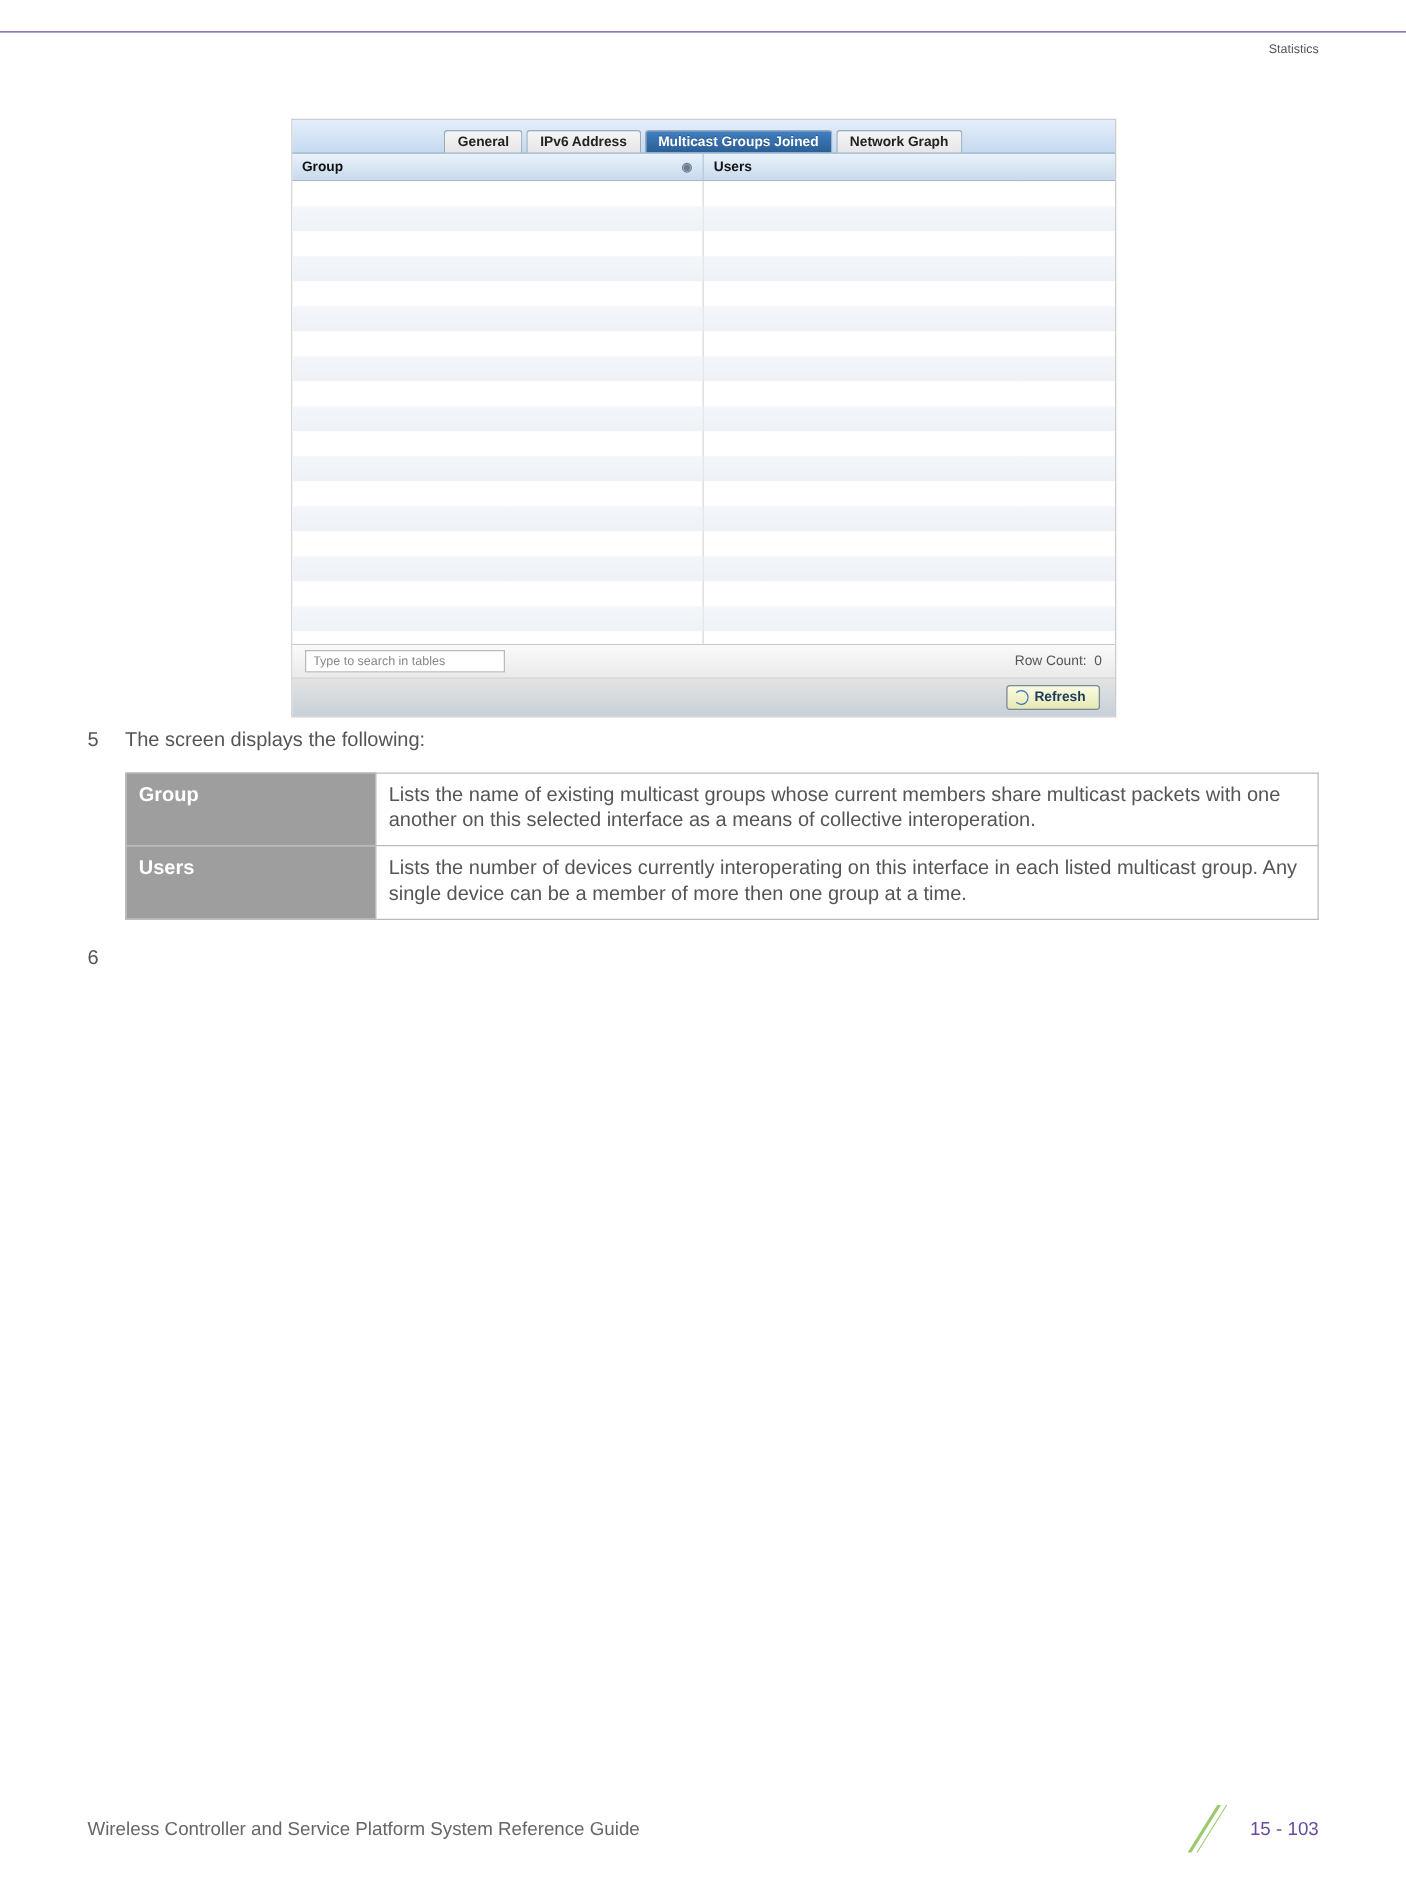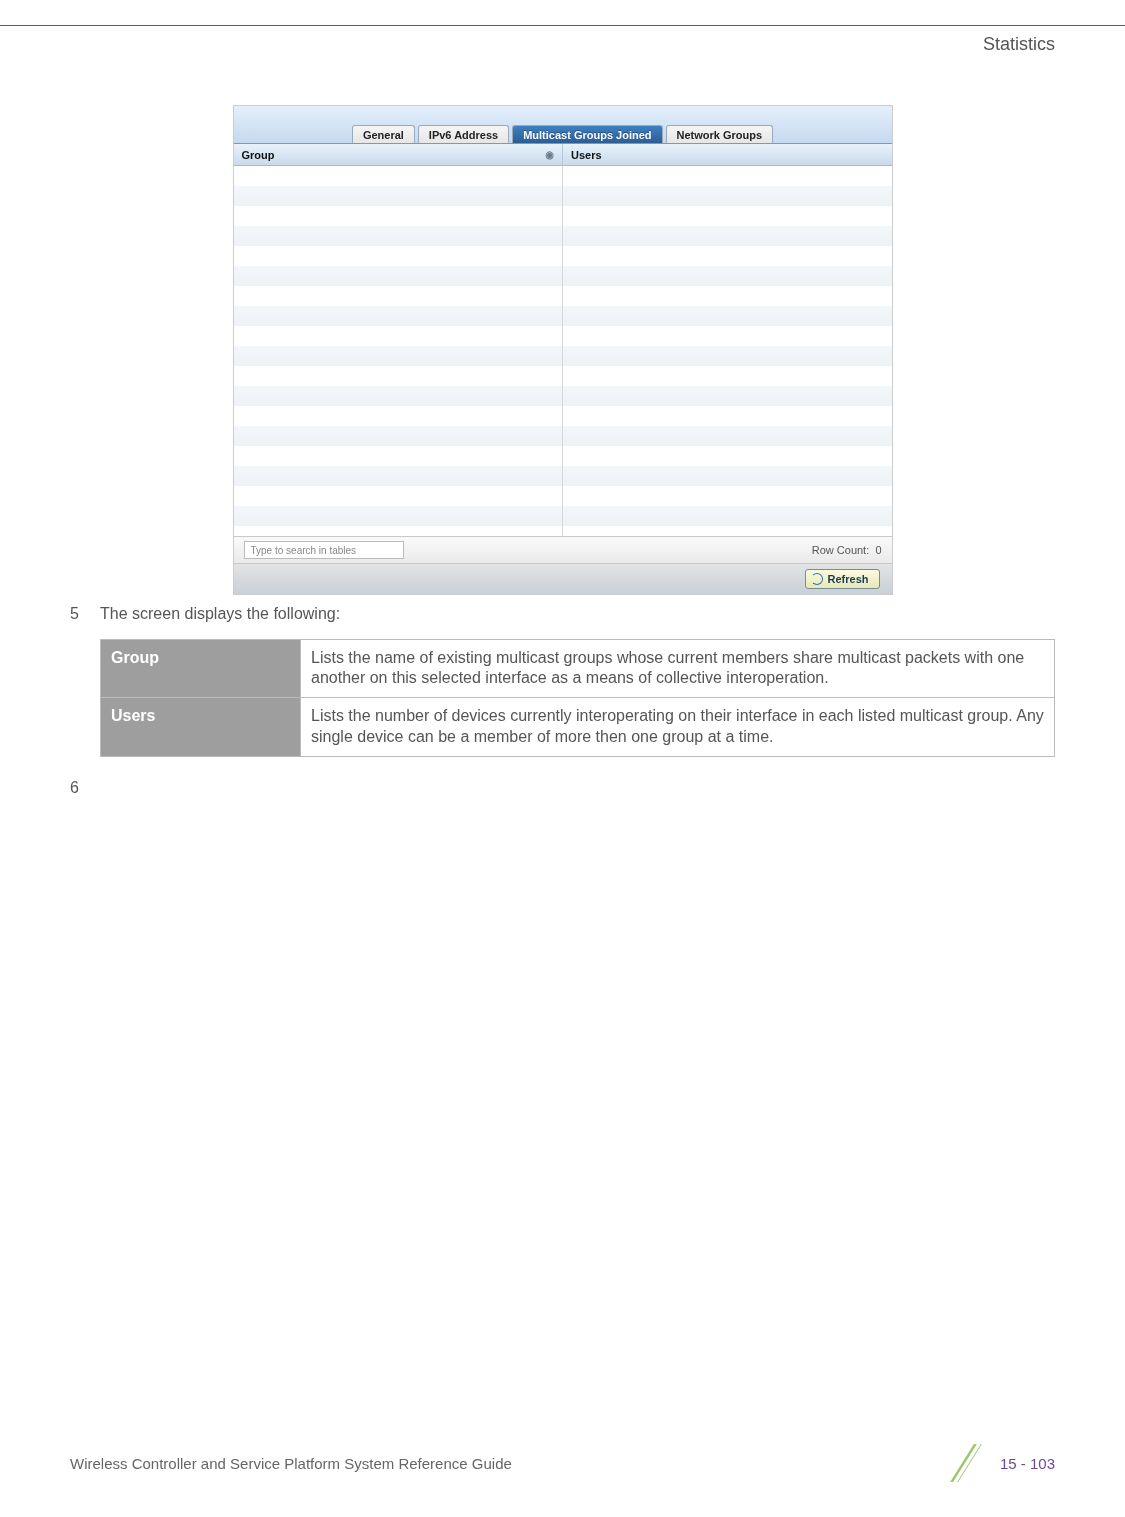--- a/index.html
+++ b/index.html
@@ -11,36 +11,36 @@
       background: #fff;
       color: #4a4a4a;
     }
     .top-line {
       border-top: 1px solid #6b4a9e;
       margin-top: 25px;
     }
     .header-right {
       text-align: right;
       padding: 8px 70px 0 0;
-      font-size: 18px;
+      font-size: 10px;
       color: #555;
     }
     .content {
       padding: 50px 70px 0 70px;
     }
     .screenshot {
       margin: 0 auto 8px auto;
       display: block;
       width: 660px;
     }
     .ss-wrap { border: 1px solid #ccc; }
     .tabbar {
       background: linear-gradient(#e4effb, #c5d9ef);
       border-bottom: 1px solid #7b9ab8;
-      height: 38px;
+      height: 27px;
       display: flex;
       justify-content: center;
       align-items: flex-end;
       gap: 3px;
       padding: 0 6px;
     }
     .tab {
       background: linear-gradient(#f5f5f5, #e6e6e6);
       border: 1px solid #9aaabc;
       border-bottom: none;
@@ -220,21 +220,21 @@
 <div class="header-right">Statistics</div>
 
 <div class="content">
 
   <div class="screenshot">
     <div class="ss-wrap">
       <div class="tabbar">
         <div class="tab">General</div>
         <div class="tab">IPv6 Address</div>
         <div class="tab active">Multicast Groups Joined</div>
-        <div class="tab">Network Groups</div>
+        <div class="tab">Network Graph</div>
       </div>
       <div class="colhead">
         <div class="col">
           <span>Group</span>
           <span class="sort-icon">◉</span>
         </div>
         <div class="col">
           <span>Users</span>
         </div>
       </div>
@@ -302,21 +302,21 @@
   </div>
 
   <table class="desctable">
     <tbody>
         <tr>
       <td class="label">Group</td>
       <td>Lists the name of existing multicast groups whose current members share multicast packets with one another on this selected interface as a means of collective interoperation.</td>
     </tr>
     <tr>
       <td class="label">Users</td>
-      <td>Lists the number of devices currently interoperating on their interface in each listed multicast group. Any single device can be a member of more then one group at a time.</td>
+      <td>Lists the number of devices currently interoperating on this interface in each listed multicast group. Any single device can be a member of more then one group at a time.</td>
     </tr>
   </tbody>
     </table>
 
   <div class="step">
     <span class="num">6</span>
   </div>
 
 </div>
 

